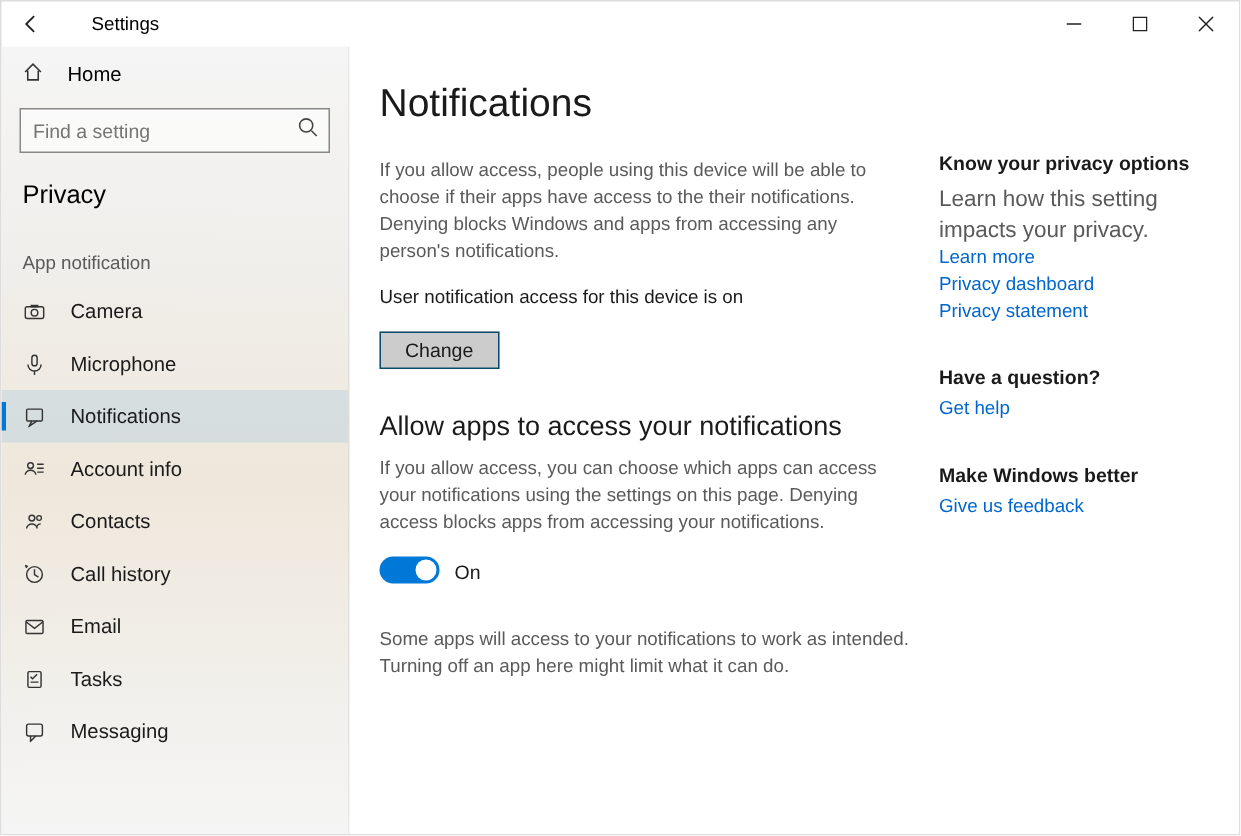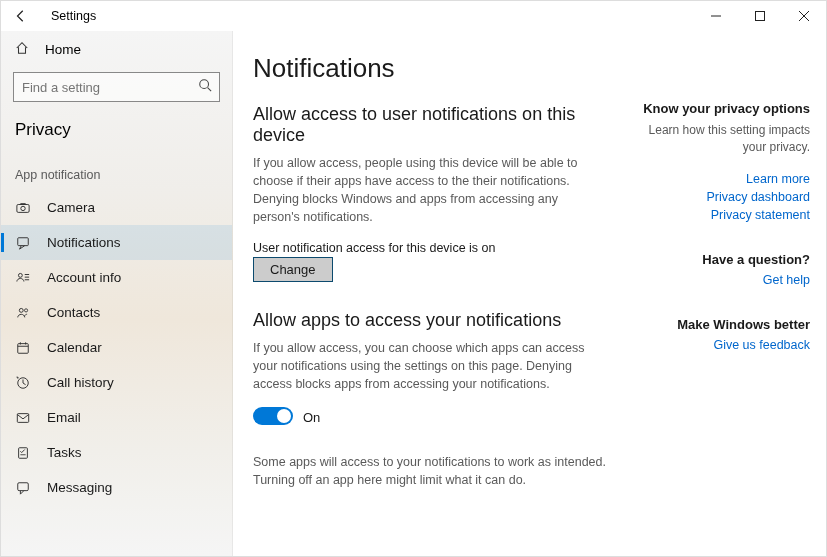--- a/index.html
+++ b/index.html
@@ -1,52 +1,52 @@
 <!DOCTYPE html>
 <html><head>
 <meta charset="utf-8">
 <style>
   * { margin: 0; padding: 0; box-sizing: border-box; font-family: "Segoe UI", Tahoma, sans-serif; }
   html, body { width: 827px; height: 557px; overflow: hidden; background:#fff; }
   .window { width: 827px; height: 557px; display: flex; flex-direction: column; border:1px solid #ddd; }
   .titlebar { height: 30px; display:flex; align-items:center; justify-content:flex-end; }
-  .title-left { display:flex; align-items:center; gap:22px; padding-left:12px; flex:1; }
+  .title-left { display:flex; align-items:center; gap:32px; padding-left:12px; flex:1; }
   .winctrl { width:44px; height:30px; display:flex; align-items:center; justify-content:center; color:#222; }
   .winctrl svg { width:10px; height:10px; }
   .body { flex:1; display:flex; overflow:hidden; }
   .sidebar { width:232px; background: linear-gradient(180deg,#f5f5f5 0%, #f0eeea 30%, #efe7db 55%, #f1efea 80%, #f5f5f5 100%); display:flex; flex-direction:column; border-right:1px solid rgba(0,0,0,0.05);}
   .sidebar-top { padding: 0 0 4px 0; }
   .back-arrow { width:16px; height:16px; display:flex; align-items:center; justify-content:center; cursor:pointer;}
   .app-title { font-size:12.5px; }
   .home-row { display:flex; align-items:center; gap:16px; padding:10px 14px 10px 14px; font-size:13.5px; cursor:pointer;}
   .search-wrap { margin:4px 12px 8px 12px; position:relative; }
   .search-input { width:100%; height:30px; border:1px solid #888; background:rgba(255,255,255,0.6); padding:0 30px 0 8px; font-size:13px; outline:none;}
   .search-icon { position:absolute; right:8px; top:50%; transform:translateY(-50%); color:#444;}
   .section-title { font-weight:400; font-size:17px; padding:10px 14px 12px 14px; }
   .app-perm-label { font-size:12.5px; color:#5a5a5a; padding:12px 14px 8px 14px; }
   .nav-list { display:flex; flex-direction:column; }
   .nav-item { display:flex; align-items:center; gap:16px; padding:10px 14px; font-size:13.5px; color:#1a1a1a; position:relative; cursor:pointer;}
   .nav-item .icon { width:16px; display:flex; justify-content:center; color:#333;}
   .nav-item.active::before { content:""; position:absolute; left:0; top:8px; bottom:8px; width:3px; background:#0078d7; }
   .nav-item.active { background:rgba(0,120,215,0.10); }
   .content { flex:1; display:flex; overflow:hidden; }
   .main { flex:1; padding:22px 20px 20px 20px; overflow:auto; color:#1a1a1a;}
-  .aside { width:200px; padding:70px 16px 0 0; font-size:12.5px; color:#1a1a1a;text-align:right;}
+  .aside { width:200px; padding:70px 16px 0 0; font-size:12.5px; color:#1a1a1a;}
   h1.page { font-weight:300; font-size:26px; margin-bottom:20px;}
   h2.sub { font-weight:400; font-size:18px; margin:0 0 8px 0; }
   p.desc { font-size:12.5px; color:#5a5a5a; line-height:1.45; margin-bottom:14px; max-width:380px;}
-  .status-line { font-size:12.5px; color:#1a1a1a; margin-bottom:2px;}
+  .status-line { font-size:12.5px; color:#1a1a1a; margin-bottom:16px;}
   .btn { display:inline-block; background:#ccc; border:1px solid #0c4a6e; padding:4px 16px; font-size:13px; cursor:pointer;}
   .block { margin-bottom:28px; }
   .toggle-row { display:flex; align-items:flex-end; gap:10px; margin-top:6px;}
   .toggle { width:40px; height:18px; border-radius:10px; background:#0078d7; position:relative; cursor:pointer;}
   .toggle::after { content:""; position:absolute; right:2px; top:2px; width:14px; height:14px; border-radius:50%; background:#fff;}
   .toggle-label { font-size:13px;}
   .aside h3 { font-weight:600; font-size:13px; margin-bottom:6px;}
-  .aside p { font-size:12px; color:#5a5a5a; margin-bottom:16px; line-height:1.4;}
+  .aside p { font-size:15px; color:#5a5a5a; margin-bottom:0; line-height:1.4;}
   .aside a { display:block; color:#0066cc; font-size:12.5px; text-decoration:none; margin-bottom:4px; cursor:pointer;}
   .aside .group { margin-bottom:30px; }
   .ico { width:14px; height:14px; }
 </style>
 </head>
 <body>
 
 <div class="window">
 
   <div class="titlebar">
@@ -106,20 +106,29 @@
         <div class="nav-item">
           <span class="icon">
               <svg class="ico" viewBox="0 0 16 16">
                 <rect x="1" y="4" width="14" height="9" rx="1.5" fill="none" stroke="#333" stroke-width="1.1"></rect>
                 <circle cx="8" cy="8.5" r="2.5" fill="none" stroke="#333" stroke-width="1.1"></circle>
                 <rect x="5" y="2.5" width="6" height="2" fill="#333"></rect>
               </svg>
             </span>
           <span>Camera</span>
         </div>
+        <div class="nav-item">
+          <span class="icon">
+              <svg class="ico" viewBox="0 0 16 16">
+                <rect x="6" y="1" width="4" height="8" rx="2" fill="none" stroke="#333" stroke-width="1.1"></rect>
+                <path d="M3 8a5 5 0 0 0 10 0 M8 13v3" fill="none" stroke="#333" stroke-width="1.1"></path>
+              </svg>
+            </span>
+          <span>Microphone</span>
+        </div>
         <div class="nav-item active">
           <span class="icon">
               <svg class="ico" viewBox="0 0 16 16">
                 <rect x="2" y="2" width="12" height="9" rx="1" fill="none" stroke="#333" stroke-width="1.1"></rect>
                 <path d="M6 11 L4 15 L10 11" fill="none" stroke="#333" stroke-width="1.1"></path>
               </svg>
             </span>
           <span>Notifications</span>
         </div>
         <div class="nav-item">
@@ -141,31 +150,20 @@
                 <path d="M2 13c0-2 2-3.5 4-3.5s4 1.5 4 3.5" fill="none" stroke="#333" stroke-width="1.1"></path>
                 <circle cx="11.5" cy="5" r="1.8" fill="none" stroke="#333" stroke-width="1"></circle>
                 <path d="M9.5 12c.5-1.6 1.8-2.6 3.2-2.6" fill="none" stroke="#333" stroke-width="1"></path>
               </svg>
             </span>
           <span>Contacts</span>
         </div>
         <div class="nav-item">
           <span class="icon">
               <svg class="ico" viewBox="0 0 16 16">
-                <rect x="2" y="3" width="12" height="11" rx="1" fill="none" stroke="#333" stroke-width="1.1"></rect>
-                <line x1="2" y1="6" x2="14" y2="6" stroke="#333" stroke-width="1.1"></line>
-                <line x1="5" y1="1.5" x2="5" y2="4" stroke="#333" stroke-width="1.1"></line>
-                <line x1="11" y1="1.5" x2="11" y2="4" stroke="#333" stroke-width="1.1"></line>
-              </svg>
-            </span>
-          <span>Calendar</span>
-        </div>
-        <div class="nav-item">
-          <span class="icon">
-              <svg class="ico" viewBox="0 0 16 16">
                 <circle cx="8" cy="8" r="6" fill="none" stroke="#333" stroke-width="1.1"></circle>
                 <path d="M8 4v4l3 2" fill="none" stroke="#333" stroke-width="1.1"></path>
                 <path d="M2 3 L1 1 M3 2 L1 1" stroke="#333" stroke-width="1"></path>
               </svg>
             </span>
           <span>Call history</span>
         </div>
         <div class="nav-item">
           <span class="icon">
               <svg class="ico" viewBox="0 0 16 16">
@@ -195,21 +193,20 @@
           <span>Messaging</span>
         </div>
       </div>
     </div>
 
     <div class="content">
       <div class="main">
         <h1 class="page">Notifications</h1>
 
         <div class="block">
-          <h2 class="sub">Allow access to user notifications on this device</h2>
           <p class="desc">If you allow access, people using this device will be able to choose if their apps have access to the their notifications. Denying blocks Windows and apps from accessing any person's notifications.</p>
           <div class="status-line">User notification access for this device is on</div>
           <span class="btn">Change</span>
         </div>
 
         <div class="block">
           <h2 class="sub">Allow apps to access your notifications</h2>
           <p class="desc">If you allow access, you can choose which apps can access your notifications using the settings on this page. Denying access blocks apps from accessing your notifications.</p>
           <div class="toggle-row">
             <div class="toggle"></div>

